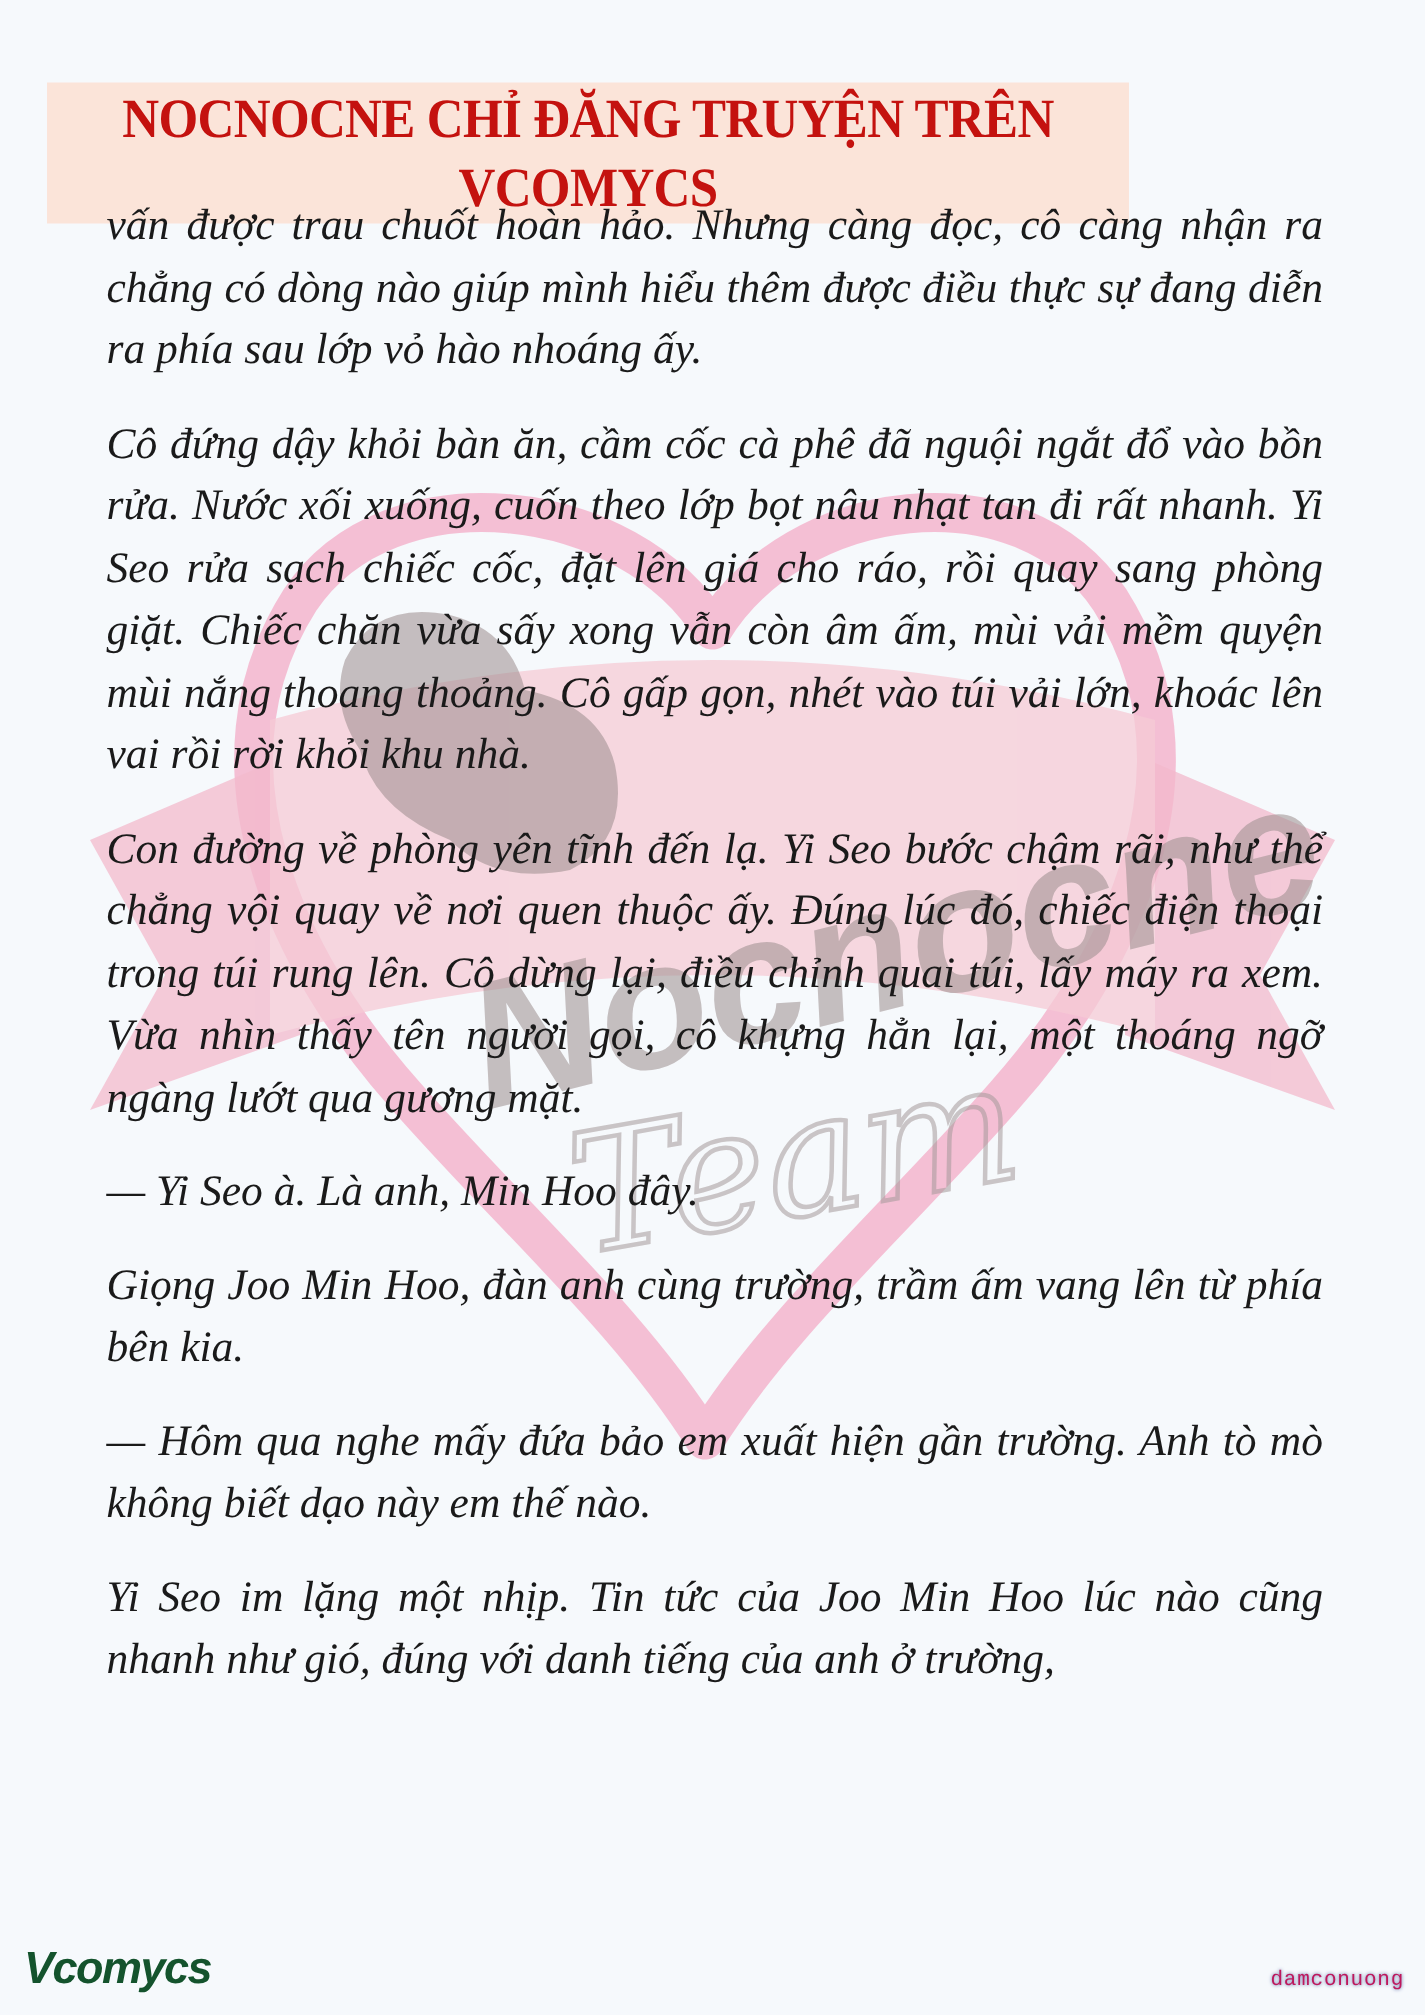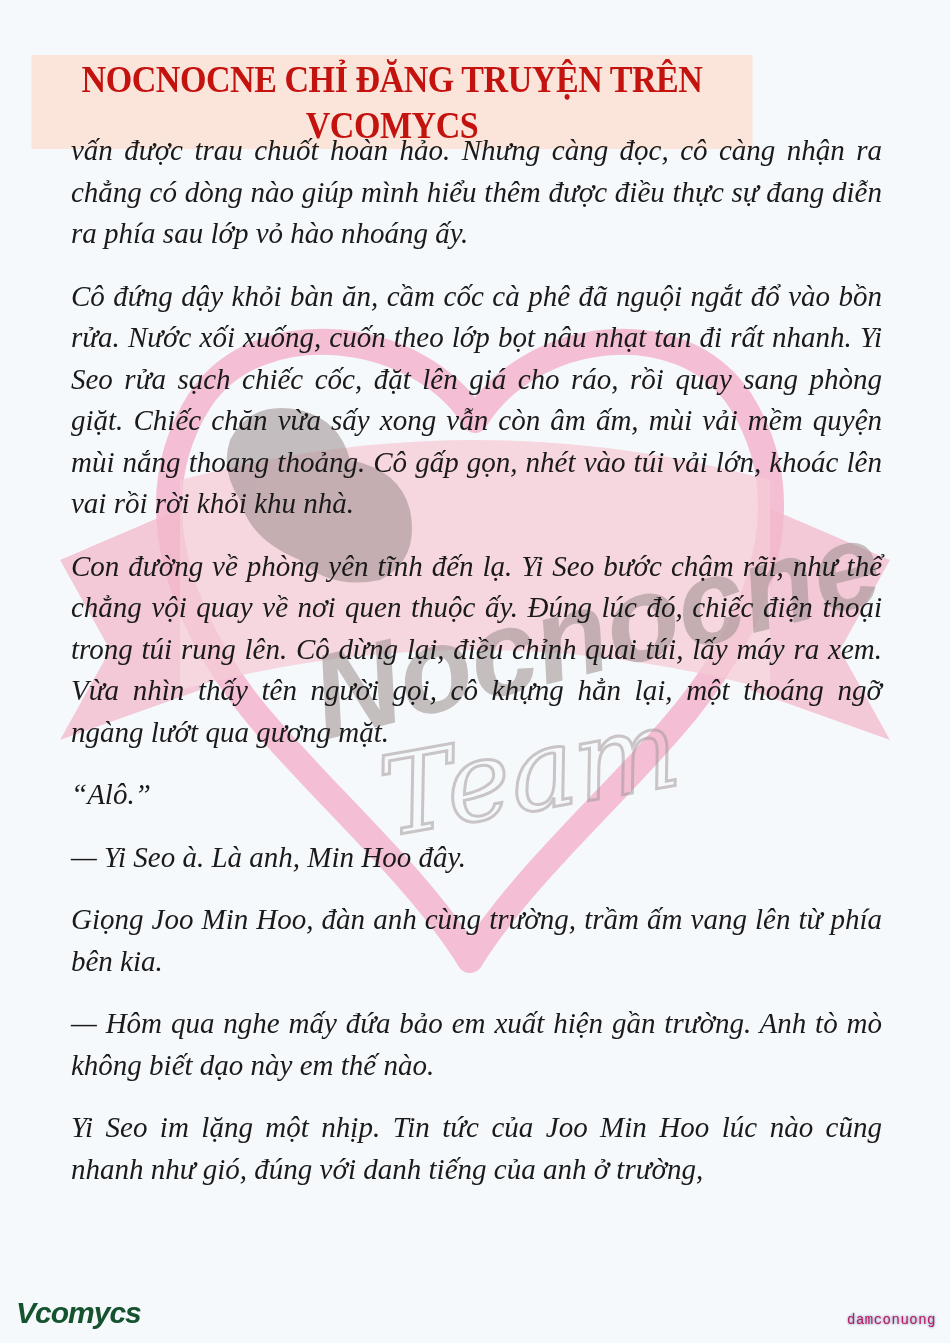--- a/index.html
+++ b/index.html
@@ -68,21 +68,20 @@
 </svg>
 
 <div class="header-wrap">
   <div class="header-banner">NOCNOCNE CHỈ ĐĂNG TRUYỆN TRÊN VCOMYCS</div>
 </div>
 
 <div class="content">
   <p>vấn được trau chuốt hoàn hảo. Nhưng càng đọc, cô càng nhận ra chẳng có dòng nào giúp mình hiểu thêm được điều thực sự đang diễn ra phía sau lớp vỏ hào nhoáng ấy.</p>
   <p>Cô đứng dậy khỏi bàn ăn, cầm cốc cà phê đã nguội ngắt đổ vào bồn rửa. Nước xối xuống, cuốn theo lớp bọt nâu nhạt tan đi rất nhanh. Yi Seo rửa sạch chiếc cốc, đặt lên giá cho ráo, rồi quay sang phòng giặt. Chiếc chăn vừa sấy xong vẫn còn âm ấm, mùi vải mềm quyện mùi nắng thoang thoảng. Cô gấp gọn, nhét vào túi vải lớn, khoác lên vai rồi rời khỏi khu nhà.</p>
   <p>Con đường về phòng yên tĩnh đến lạ. Yi Seo bước chậm rãi, như thể chẳng vội quay về nơi quen thuộc ấy. Đúng lúc đó, chiếc điện thoại trong túi rung lên. Cô dừng lại, điều chỉnh quai túi, lấy máy ra xem. Vừa nhìn thấy tên người gọi, cô khựng hẳn lại, một thoáng ngỡ ngàng lướt qua gương mặt.</p>
-  <p>“Alô.”</p>
   <p>— Yi Seo à. Là anh, Min Hoo đây.</p>
   <p>Giọng Joo Min Hoo, đàn anh cùng trường, trầm ấm vang lên từ phía bên kia.</p>
   <p>— Hôm qua nghe mấy đứa bảo em xuất hiện gần trường. Anh tò mò không biết dạo này em thế nào.</p>
   <p>Yi Seo im lặng một nhịp. Tin tức của Joo Min Hoo lúc nào cũng nhanh như gió, đúng với danh tiếng của anh ở trường,</p>
 </div>
 
 <div class="footer-logo">Vcomycs</div>
 <div class="footer-credit">damconuong</div>
 
 </body></html>

